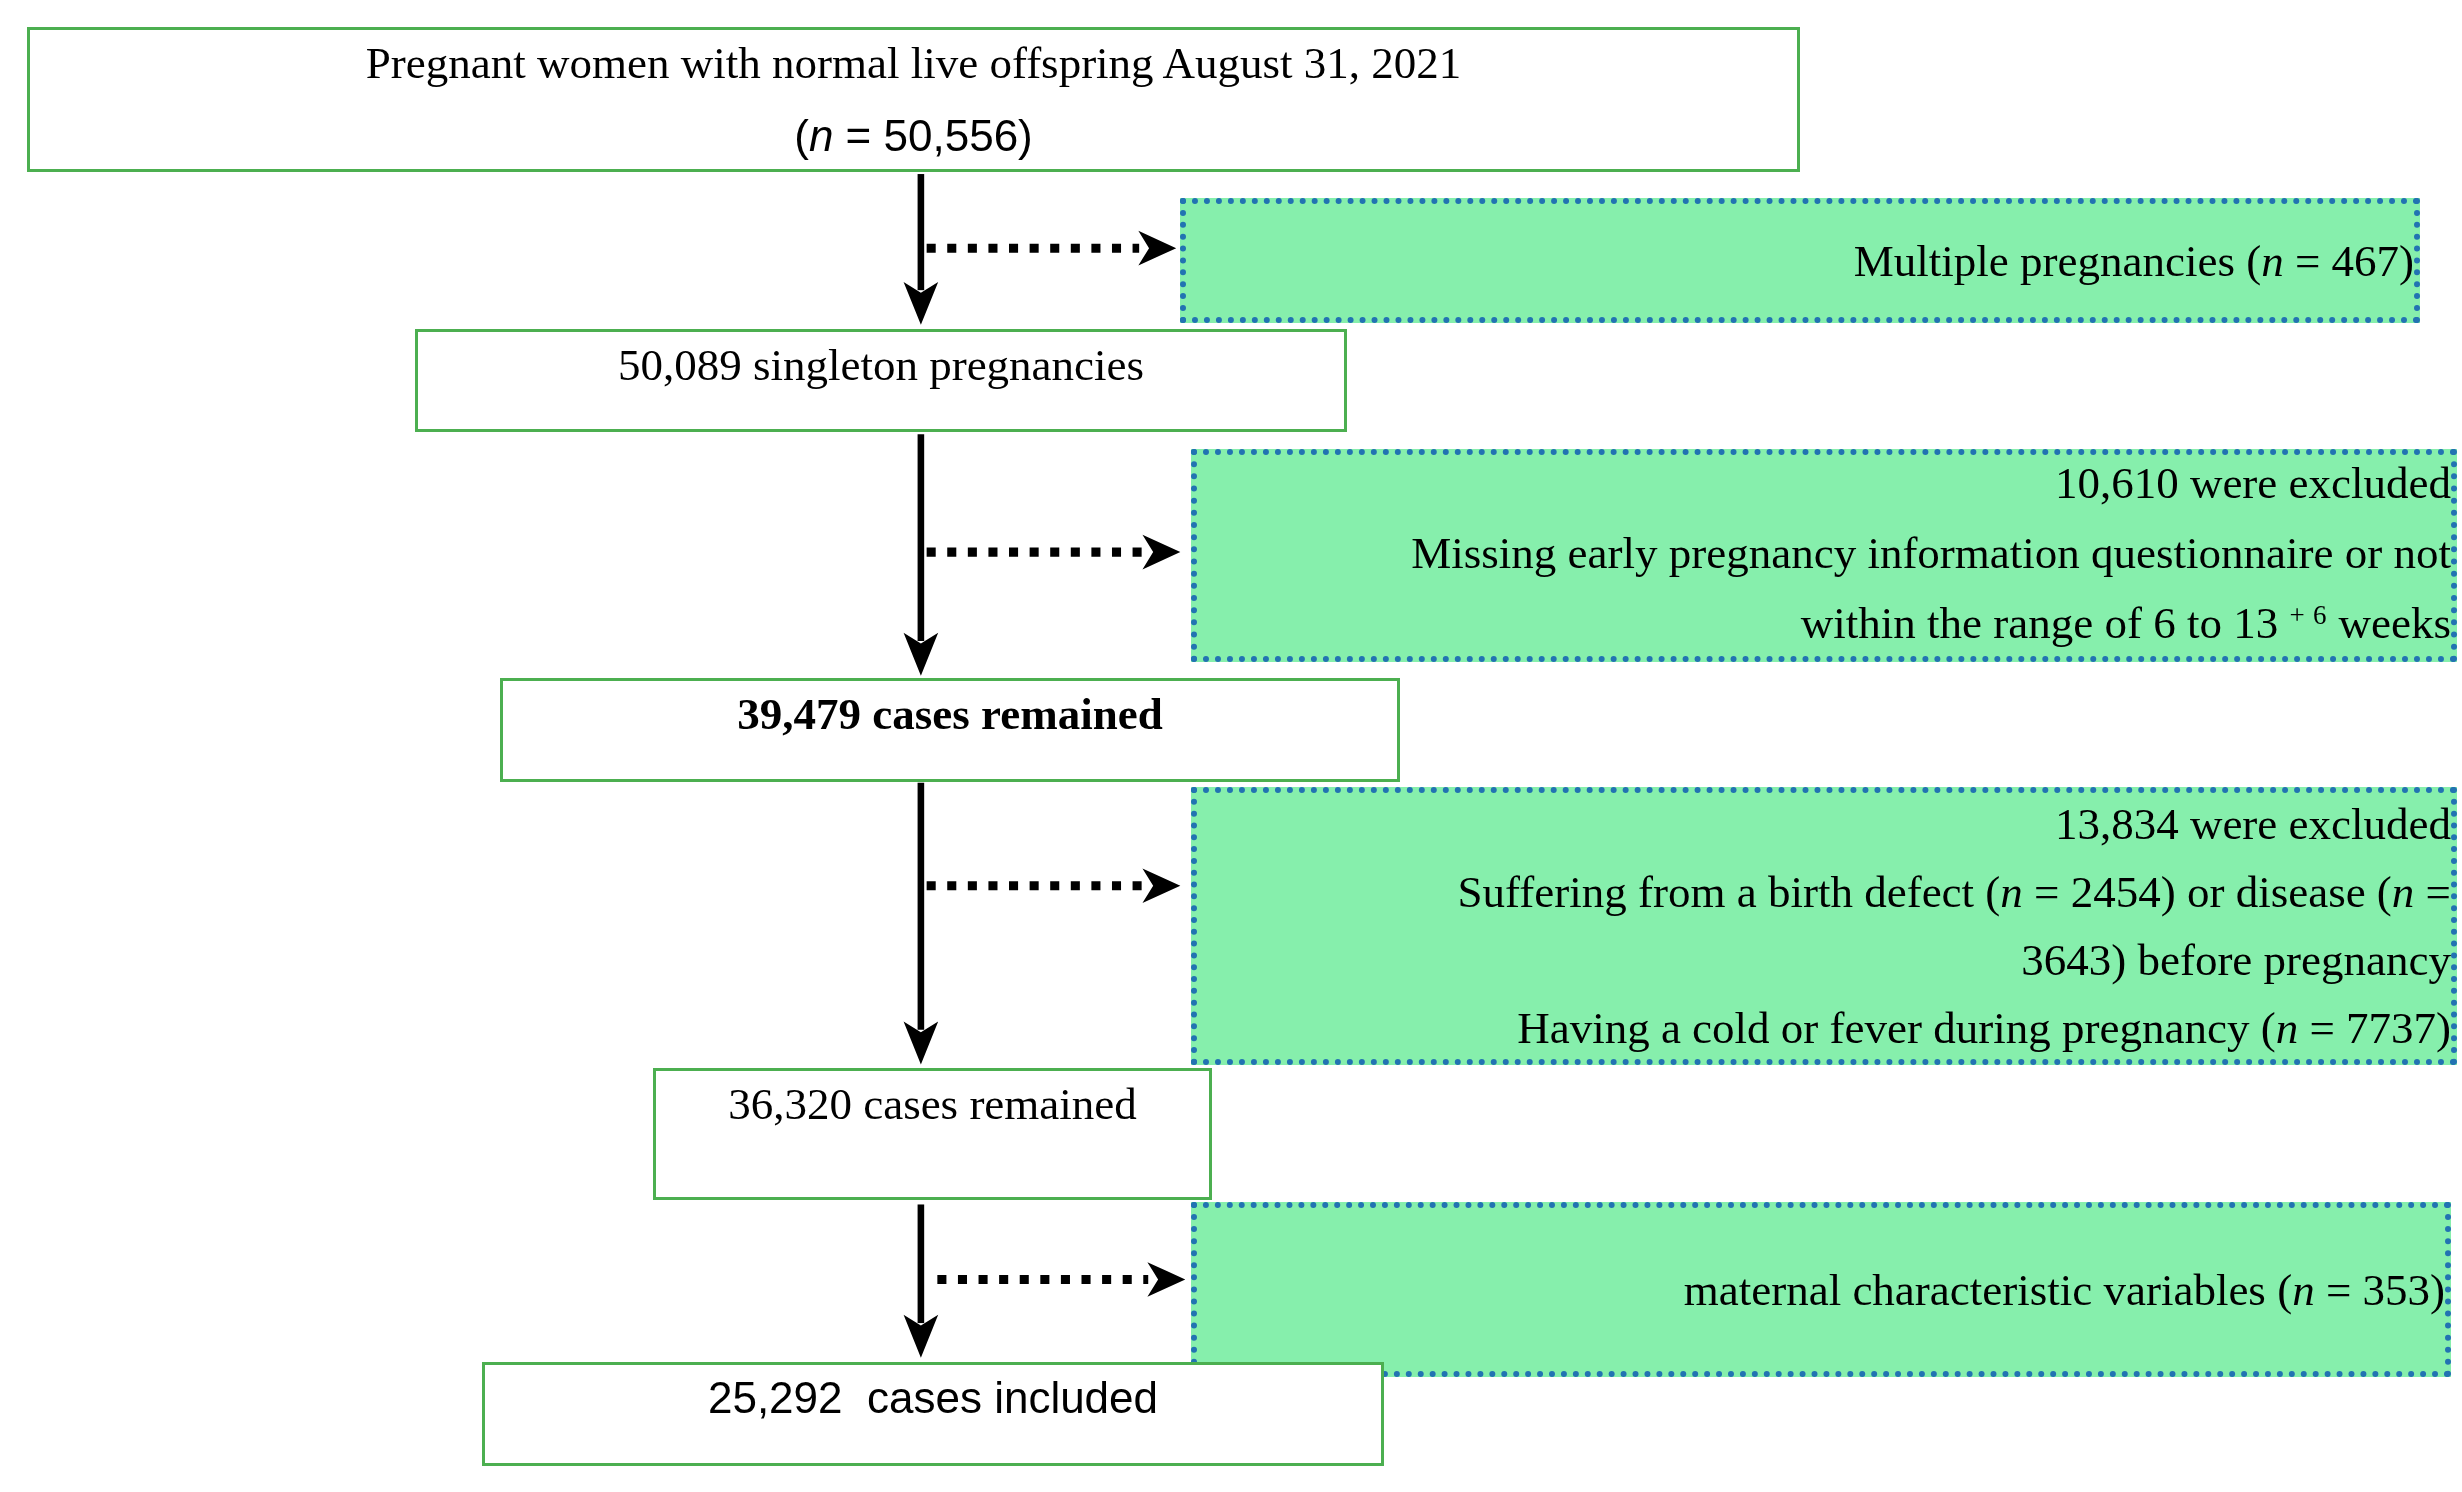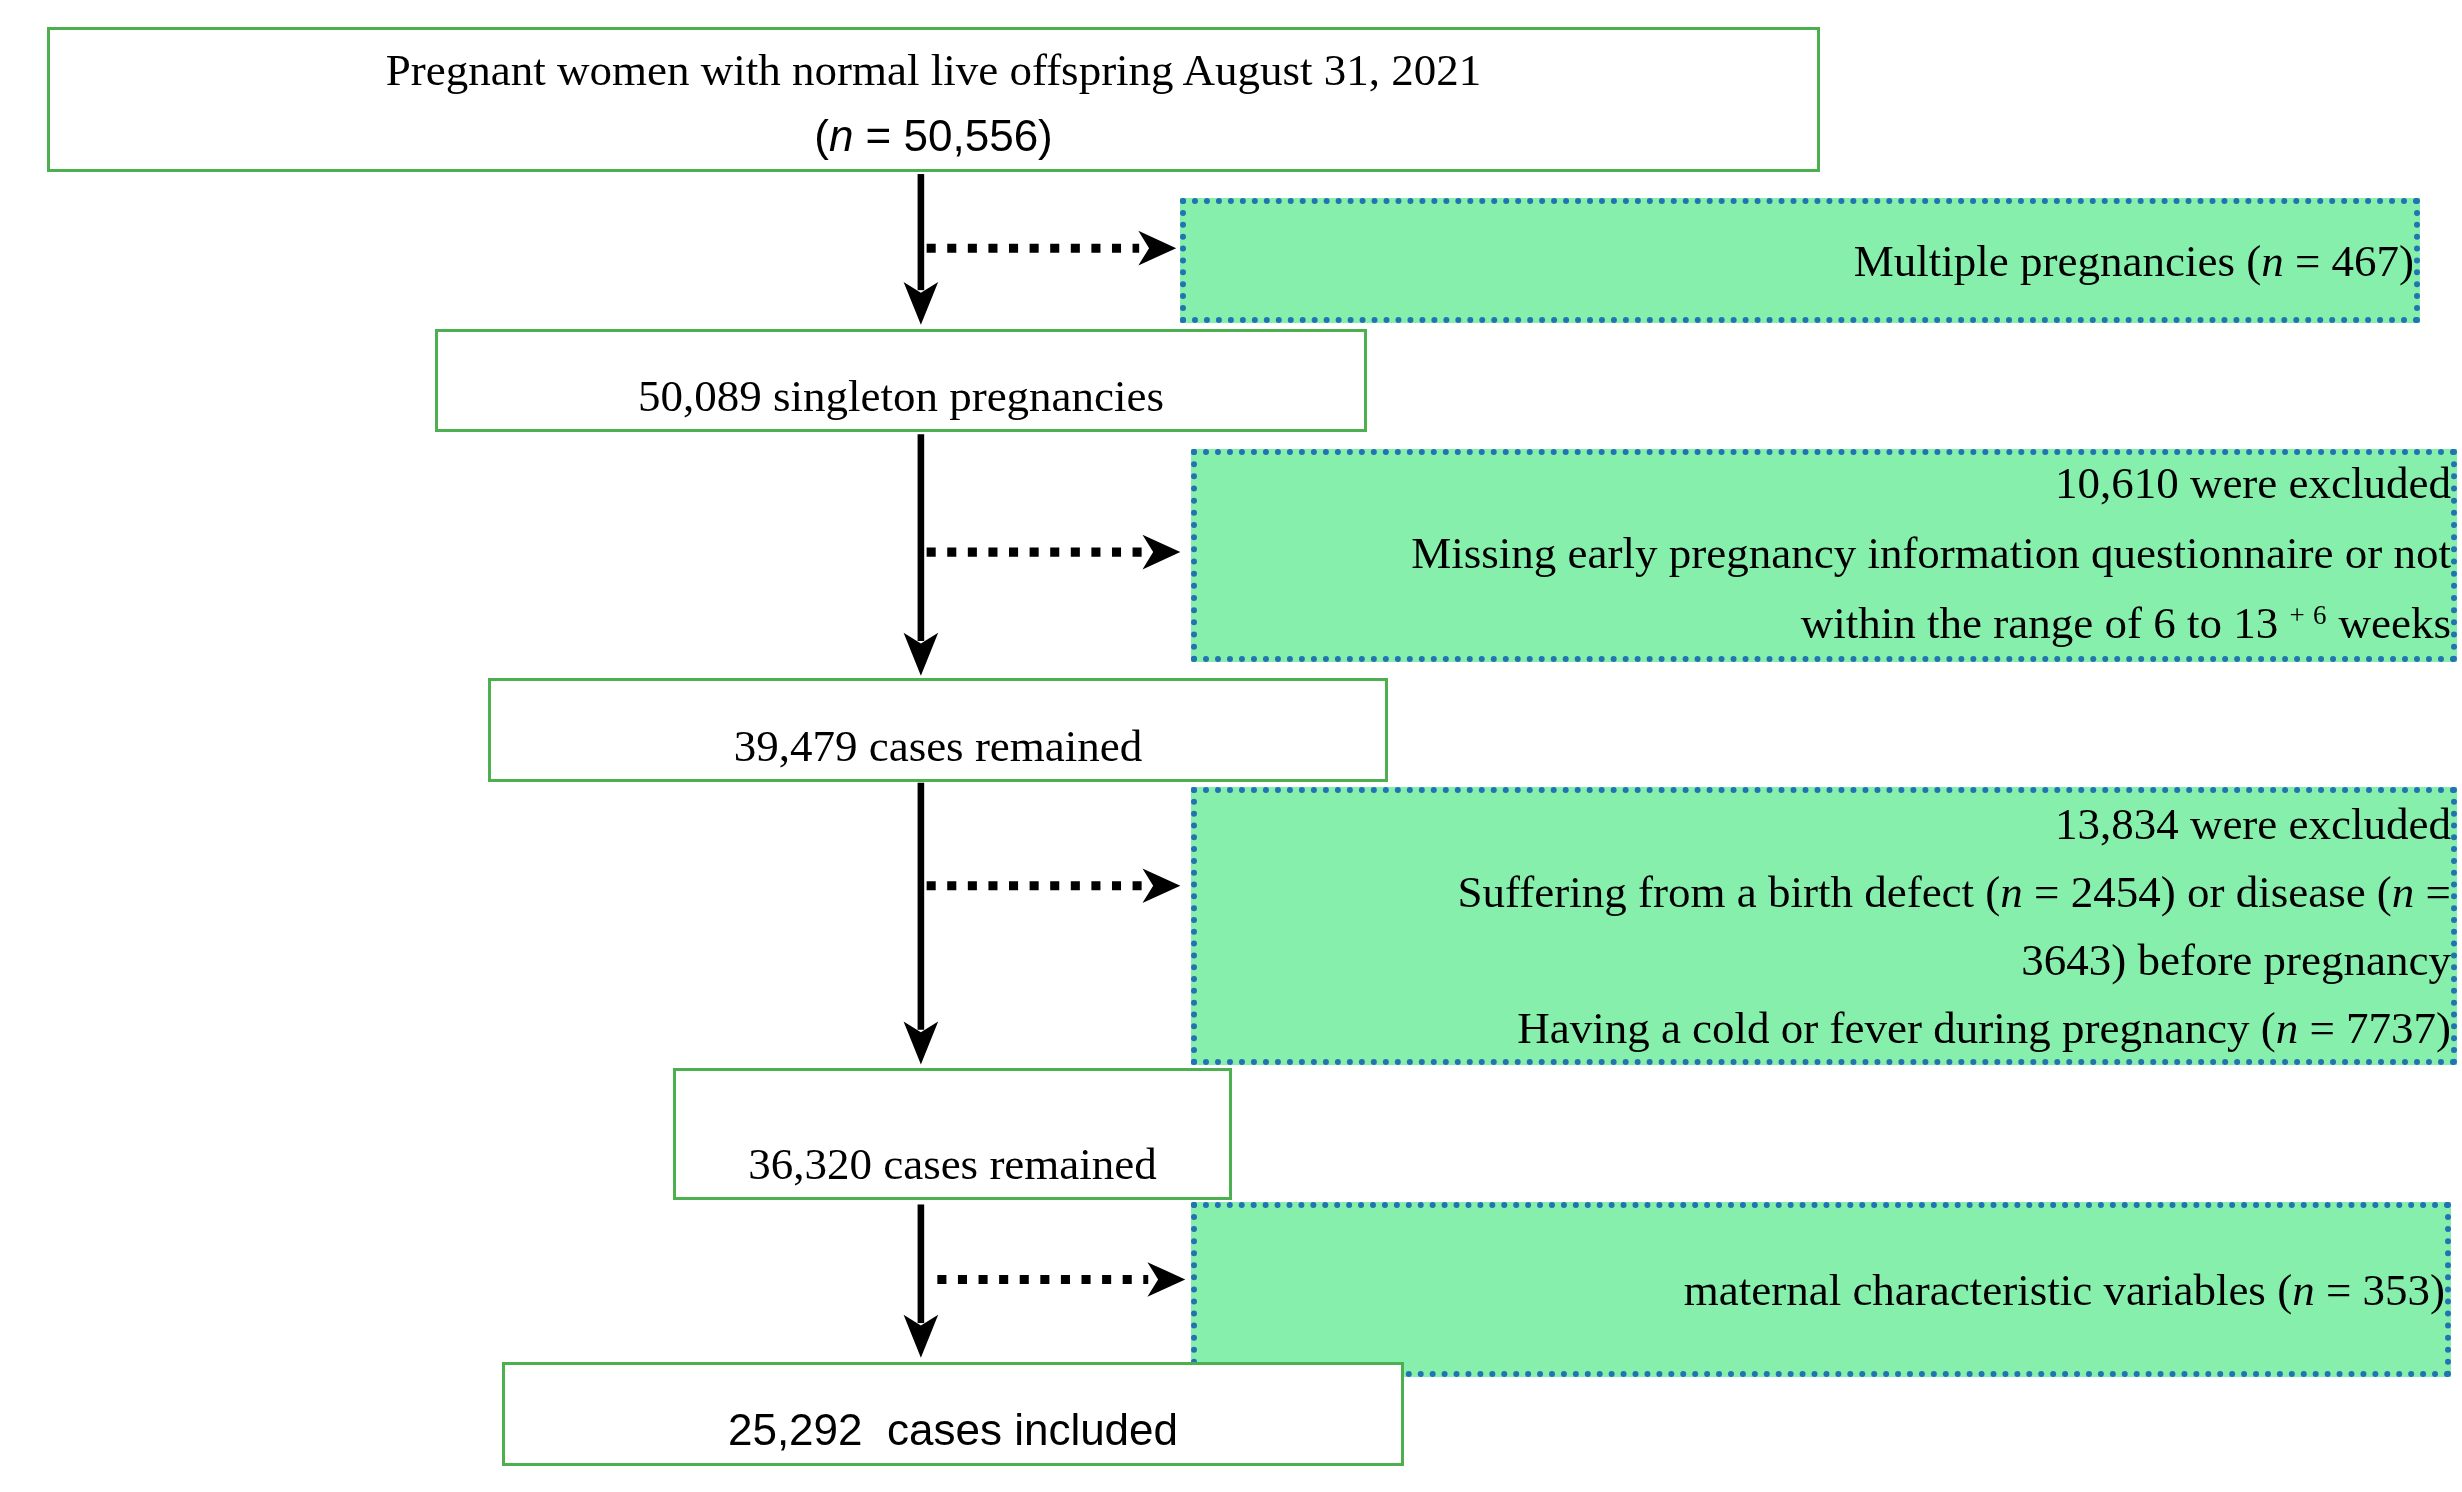--- a/index.html
+++ b/index.html
@@ -12,22 +12,22 @@
     overflow:hidden;
   }
   svg.connectors{position:absolute;left:0;top:0;width:2462px;height:1493px;}
   .cline{stroke:var(--arrow,#000);stroke-width:8;fill:none;}
   .dline{stroke:var(--arrow,#000);stroke-width:11;stroke-dasharray:11 14;fill:none;}
   .ahead{fill:var(--arrow,#000);stroke:none;}
   .node{
     position:absolute;
     border:3.3px solid var(--green,#4CAF50);
     background:#fff;
-    display:flex;flex-direction:column;justify-content:flex-end;align-items:center;
-    text-align:center;box-sizing:border-box;margin-left:20px;
+    display:flex;flex-direction:column;justify-content:space-between;align-items:center;
+    text-align:center;box-sizing:border-box;
   }
   .excl{
     position:absolute;
     border:6.6px dotted var(--blue,#2273B2);
     background:#86efac;
     display:flex;flex-direction:column;justify-content:center;align-items:flex-end;
     text-align:left;padding-left:23px;box-sizing:border-box;
   }
   .line{white-space:pre;font-size:45px;line-height:var(--lh,66px);}
   .sans{font-family:"Liberation Sans",sans-serif;font-size:44px;}
@@ -86,21 +86,21 @@
   <div class="node" style="left:415px;top:329px;width:932px;height:103px;">
     <div class="line"><span>50,089 singleton pregnancies</span></div>
   </div>
 
   <div class="excl" style="left:1191px;top:449px;width:1266px;height:213px;--lh:70px;">
     <div class="line"><span>10,610 were excluded</span></div>
     <div class="line"><span>Missing early pregnancy information questionnaire or not</span></div>
     <div class="line"><span>within the range of 6 to 13 </span><span class="sup">+ 6</span><span> weeks</span></div>
   </div>
 
-  <div class="node" style="left:468px;top:678px;width:900px;height:104px;">
+  <div class="node" style="left:500px;top:678px;width:900px;height:104px;font-weight:bold;">
     <div class="line"><span>39,479 cases remained</span></div>
   </div>
 
   <div class="excl" style="left:1191px;top:787px;width:1266px;height:278px;--lh:68px;">
     <div class="line"><span>13,834 were excluded</span></div>
     <div class="line"><span> Suffering from a birth defect (</span><span class="it">n</span><span> = 2454) or disease (</span><span class="it">n</span><span> =</span></div>
     <div class="line"><span>3643) before pregnancy</span></div>
     <div class="line"><span>Having a cold or fever during pregnancy (</span><span class="it">n</span><span> = 7737)</span></div>
   </div>
 

